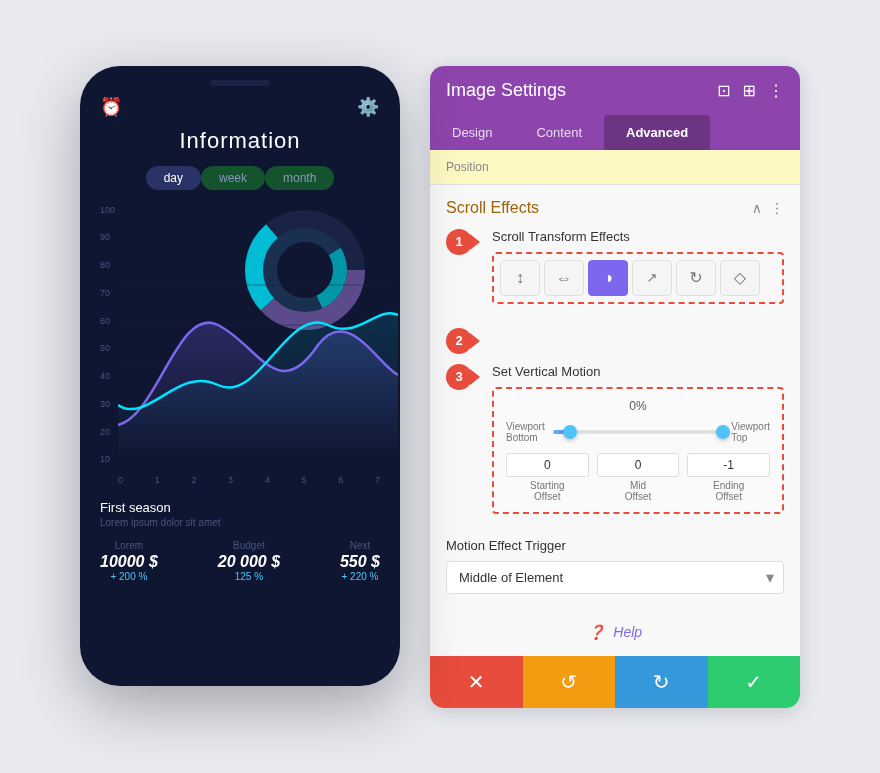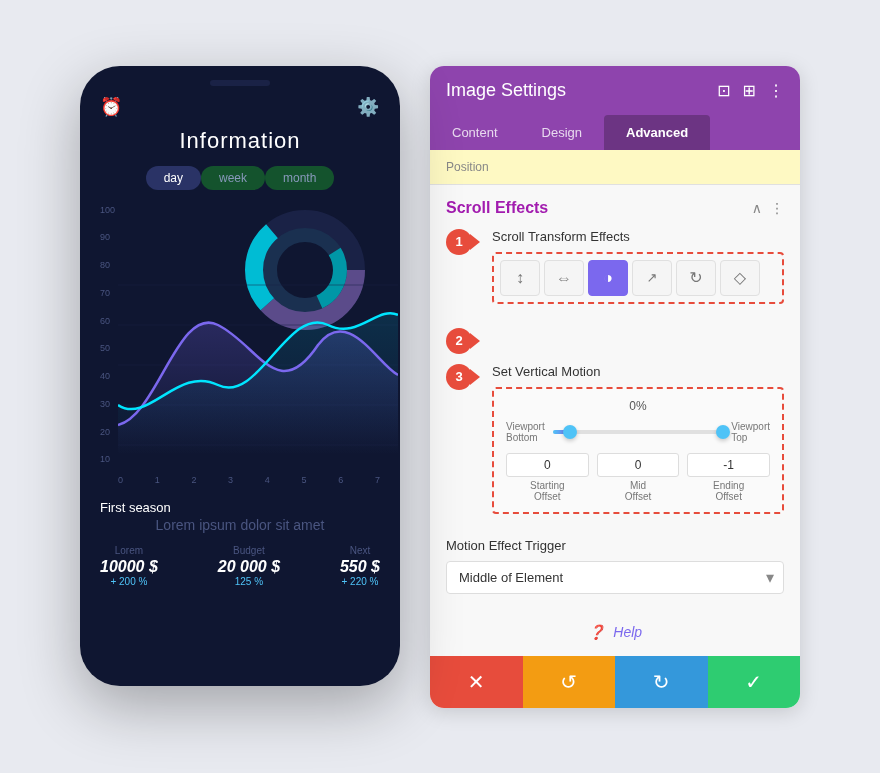--- a/index.html
+++ b/index.html
@@ -123,23 +123,22 @@
       font-size: 9px;
     }
     .phone-footer-title {
       color: #ffffff;
       font-size: 13px;
       font-weight: 500;
       margin-bottom: 2px;
     }
     .phone-footer-sub {
       color: #4a5580;
-      font-size: 14px;
+      font-size: 10px;
       margin-bottom: 12px;
-      text-align: center;
     }
     .stats-row {
       display: flex;
       justify-content: space-between;
     }
     .stat-item {
       text-align: center;
     }
     .stat-label {
       color: #4a5580;
@@ -219,23 +218,23 @@
       padding: 14px 16px;
     }
 
     .section-header {
       display: flex;
       align-items: center;
       justify-content: space-between;
       margin-bottom: 12px;
     }
     .section-title {
-      color: #a21caf;
+      color: #a16207;
       font-size: 16px;
-      font-weight: 700;
+      font-weight: 400;
     }
     .section-controls {
       display: flex;
       gap: 8px;
       color: #888;
       font-size: 14px;
     }
 
     .field-label {
       color: #333;
@@ -579,22 +578,22 @@
     <div class="panel-header">
       <span class="panel-title">Image Settings</span>
       <div class="panel-header-icons">
         <span>⊡</span>
         <span>⊞</span>
         <span>⋮</span>
       </div>
     </div>
 
     <div class="tabs-row">
+      <div class="tab-item">Design</div>
       <div class="tab-item">Content</div>
-      <div class="tab-item">Design</div>
       <div class="tab-item active">Advanced</div>
     </div>
 
     <div class="panel-body">
       <div class="position-bar">Position</div>
 
       <div class="section">
 
         <div class="section-header">
           <span class="section-title">Scroll Effects</span>

